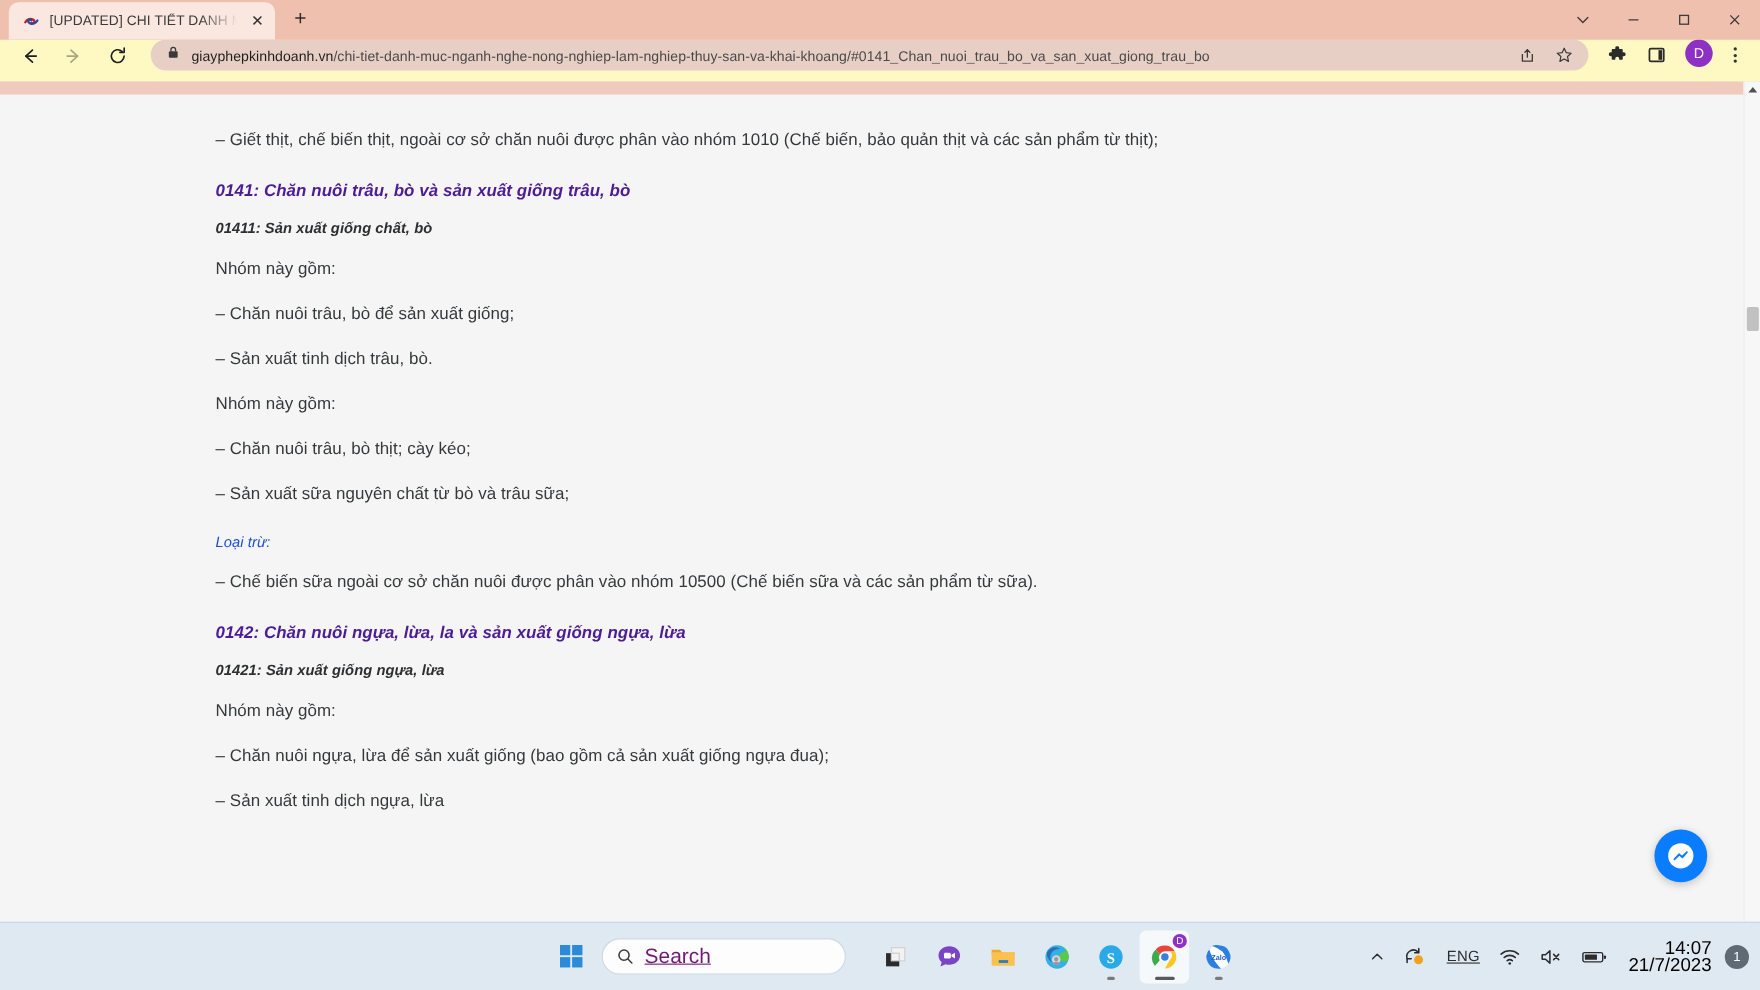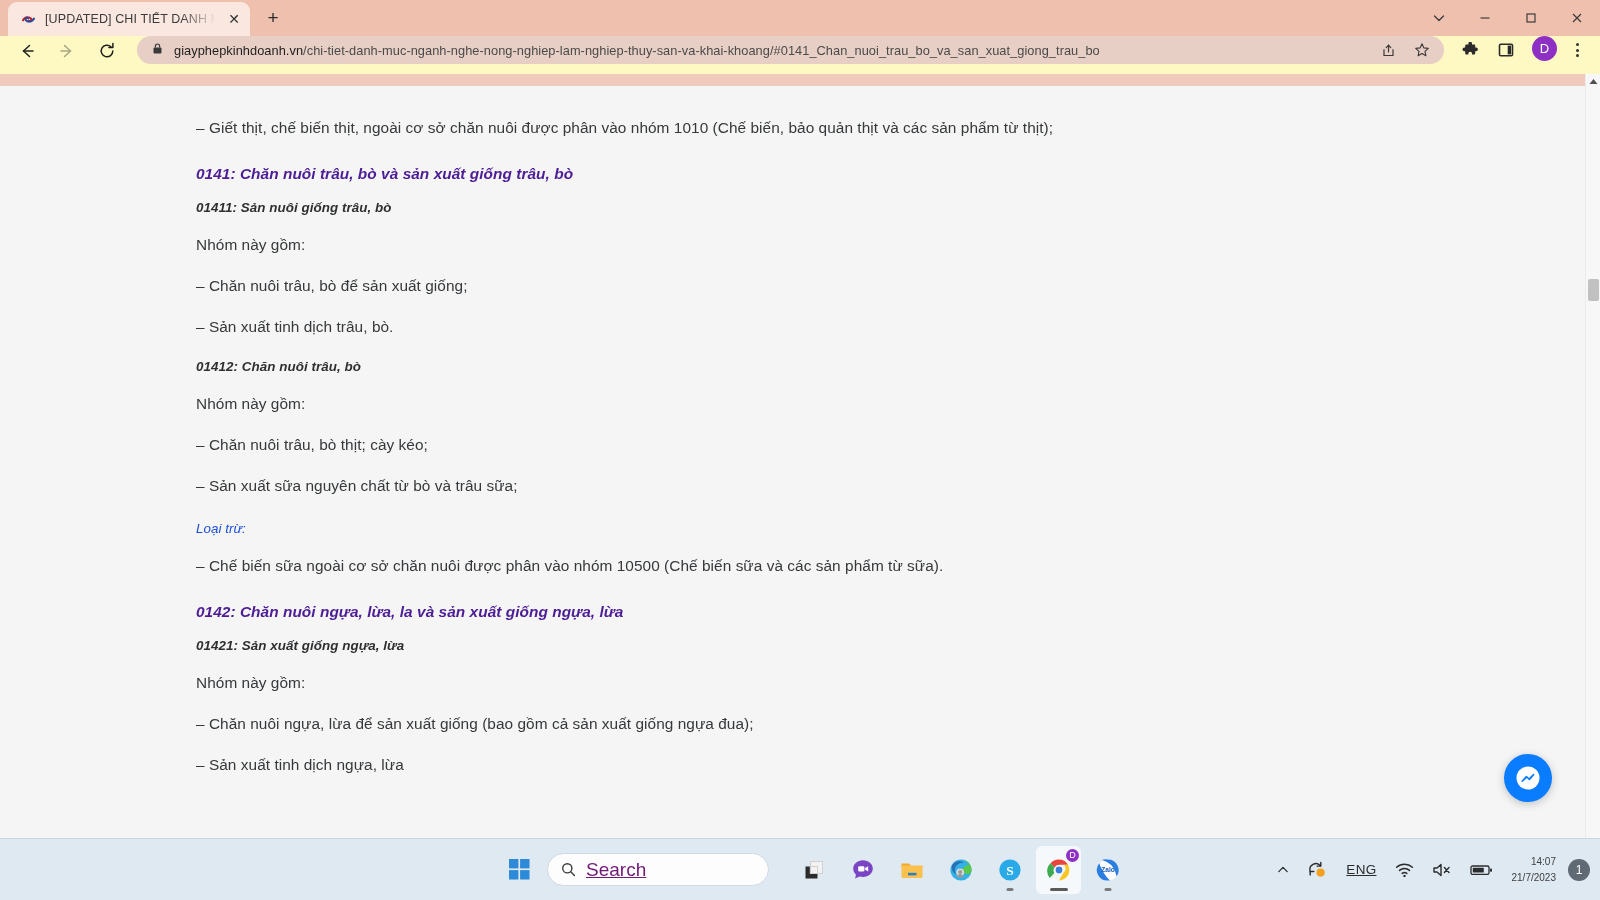--- a/index.html
+++ b/index.html
@@ -310,22 +310,22 @@
     padding: 0 9px;
     border-radius: 5px;
     cursor: pointer;
     color: #2c2c2c;
   }
   #tray-lang { font-size: 13.5px; letter-spacing: .3px; text-decoration: underline; }
   #clock {
     display: flex; flex-direction: column;
     align-items: flex-end; justify-content: center;
     line-height: 16px;
-    font-size: 10px;
-    color: #404040;
+    font-size: 17px;
+    color: #000000;
     padding: 0 8px 0 10px;
     height: 44px;
     border-radius: 5px;
     cursor: pointer;
   }
   #notif-badge {
     width: 22px; height: 22px;
     border-radius: 50%;
     background: #5f6a74;
     color: #fff;
@@ -434,25 +434,24 @@
       <span></span>
       <span></span>
       <span></span>
     </div>
   </div>
 
   <div id="viewport">
     <div id="page-content">
         <p class="para">– Giết thịt, chế biến thịt, ngoài cơ sở chăn nuôi được phân vào nhóm 1010 (Chế biến, bảo quản thịt và các sản phẩm từ thịt);</p>
         <p class="para heading-red">0141: Chăn nuôi trâu, bò và sản xuất giống trâu, bò</p>
-        <p class="para code-italic">01411: Sản nuôi giống trâu, bò</p>
+        <p class="para code-italic">01411: Sản xuất giống chất, bò</p>
         <p class="para">Nhóm này gồm:</p>
         <p class="para">– Chăn nuôi trâu, bò để sản xuất giống;</p>
         <p class="para">– Sản xuất tinh dịch trâu, bò.</p>
-        <p class="para code-italic">01412: Chăn nuôi trâu, bò</p>
         <p class="para">Nhóm này gồm:</p>
         <p class="para">– Chăn nuôi trâu, bò thịt; cày kéo;</p>
         <p class="para">– Sản xuất sữa nguyên chất từ bò và trâu sữa;</p>
         <p class="para note-italic">Loại trừ:</p>
         <p class="para">– Chế biến sữa ngoài cơ sở chăn nuôi được phân vào nhóm 10500 (Chế biến sữa và các sản phẩm từ sữa).</p>
         <p class="para heading-red">0142: Chăn nuôi ngựa, lừa, la và sản xuất giống ngựa, lừa</p>
         <p class="para code-italic">01421: Sản xuất giống ngựa, lừa</p>
         <p class="para">Nhóm này gồm:</p>
         <p class="para">– Chăn nuôi ngựa, lừa để sản xuất giống (bao gồm cả sản xuất giống ngựa đua);</p>
         <p class="para">– Sản xuất tinh dịch ngựa, lừa</p>

